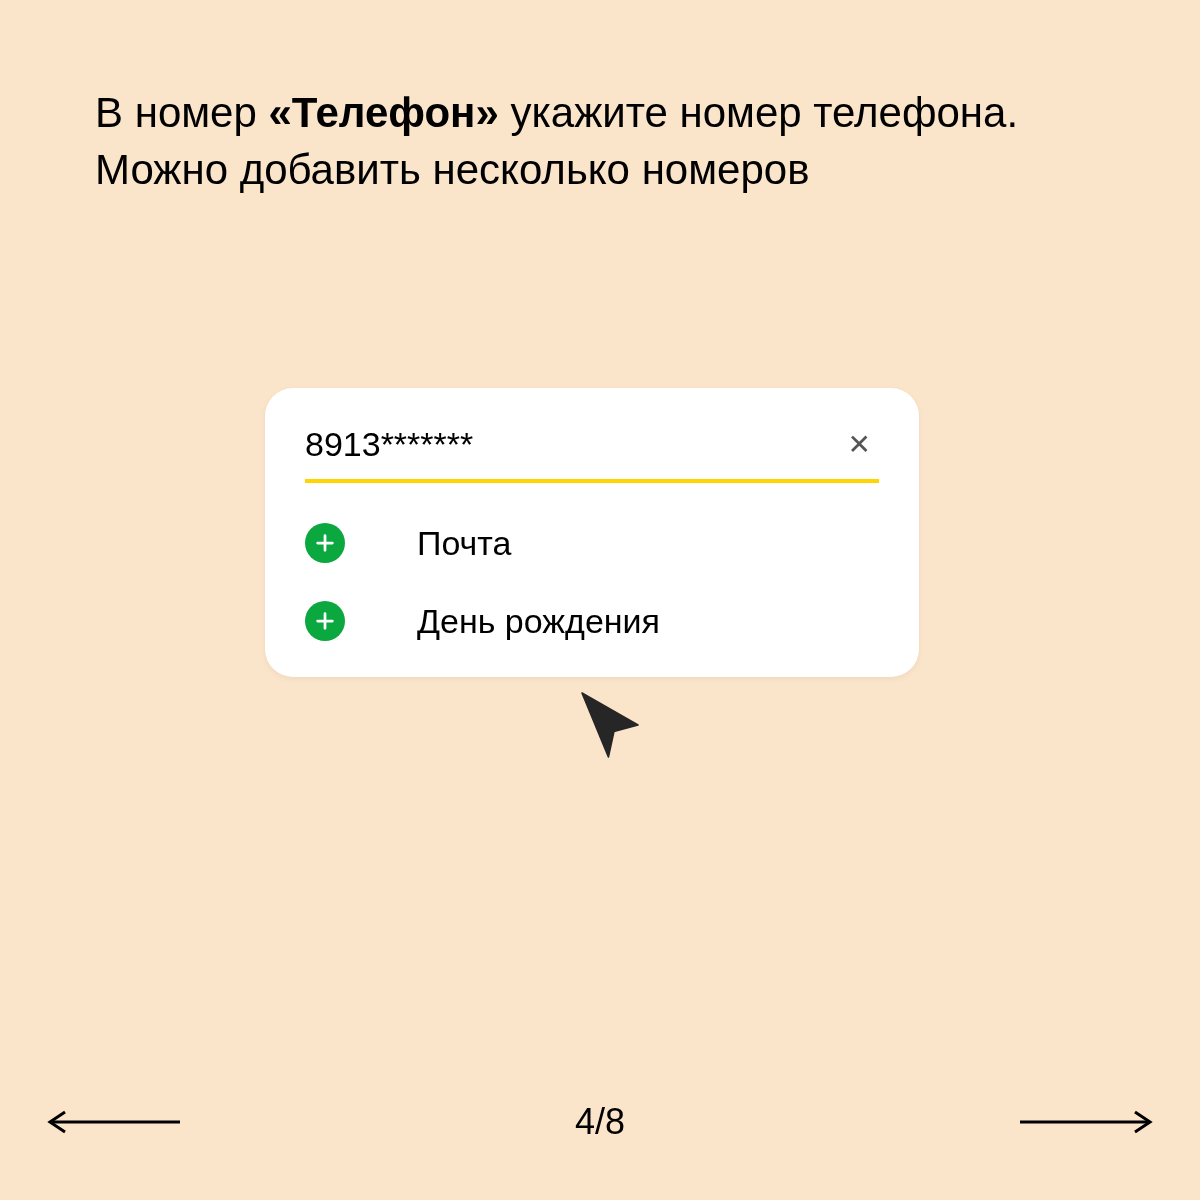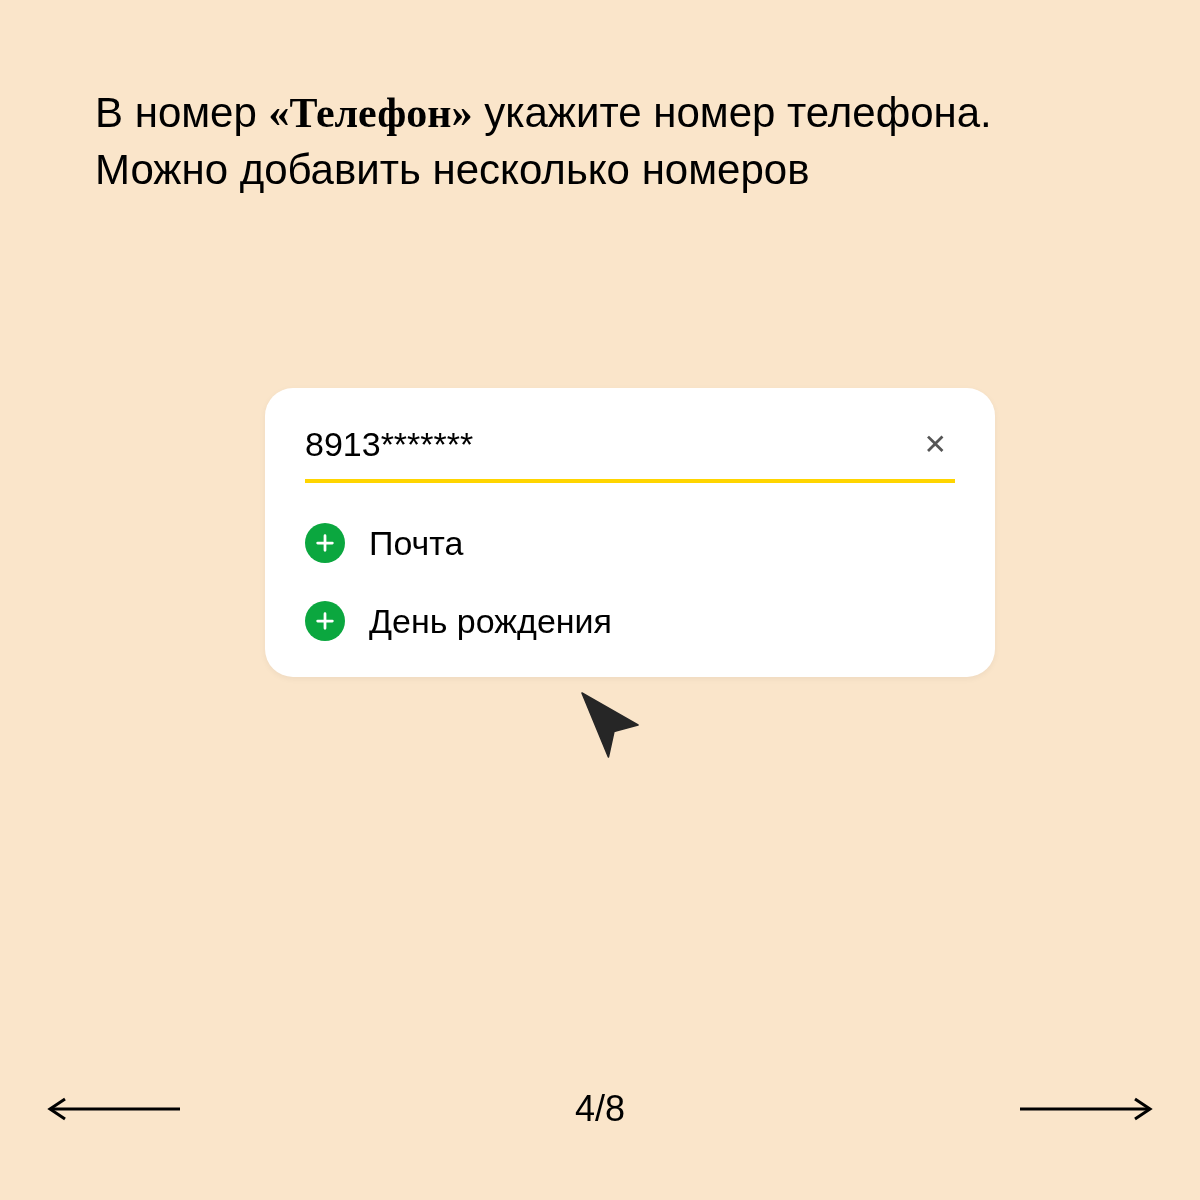--- a/index.html
+++ b/index.html
@@ -14,26 +14,26 @@
   .instruction {
     position: absolute;
     top: 85px;
     left: 95px;
     right: 95px;
     font-size: 42px;
     line-height: 1.35;
     color: #000;
     font-weight: 400;
   }
-  .instruction b { font-weight: 700; font-family: Liberation Serif, serif; }
+  .instruction b { font-weight: 700; }
   .card {
     position: absolute;
     left: 265px;
     top: 388px;
-    width: 730px;
+    width: 654px;
     background: #fff;
     border-radius: 28px;
     padding: 36px 40px 36px 40px;
     box-shadow: 0 2px 6px rgba(0,0,0,0.05);
   }
   .input-row {
     display: flex;
     align-items: center;
     justify-content: space-between;
     border-bottom: 4px solid #ffd500;
@@ -71,32 +71,33 @@
     display: flex;
     align-items: center;
     justify-content: center;
     flex-shrink: 0;
   }
   .plus-icon svg { width: 22px; height: 22px; }
   .option-label {
     font-size: 34px;
     color: #000;
     font-weight: 400;
+    margin-left: 48px;
   }
   .cursor-pointer {
     position: absolute;
     left: 570px;
     top: 685px;
     width: 80px;
     height: 80px;
     pointer-events: none;
   }
   .pager {
     position: absolute;
-    bottom: 70px;
+    bottom: 57px;
     left: 0;
     right: 0;
     display: flex;
     align-items: center;
     justify-content: space-between;
     padding: 0 45px;
     margin-top: 20px;
   }
   .arrow {
     width: 140px;

